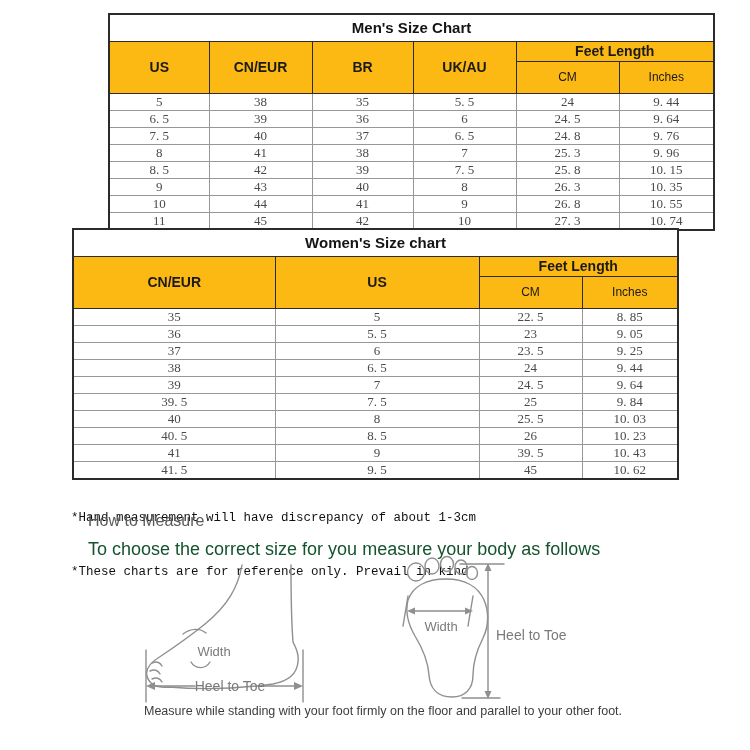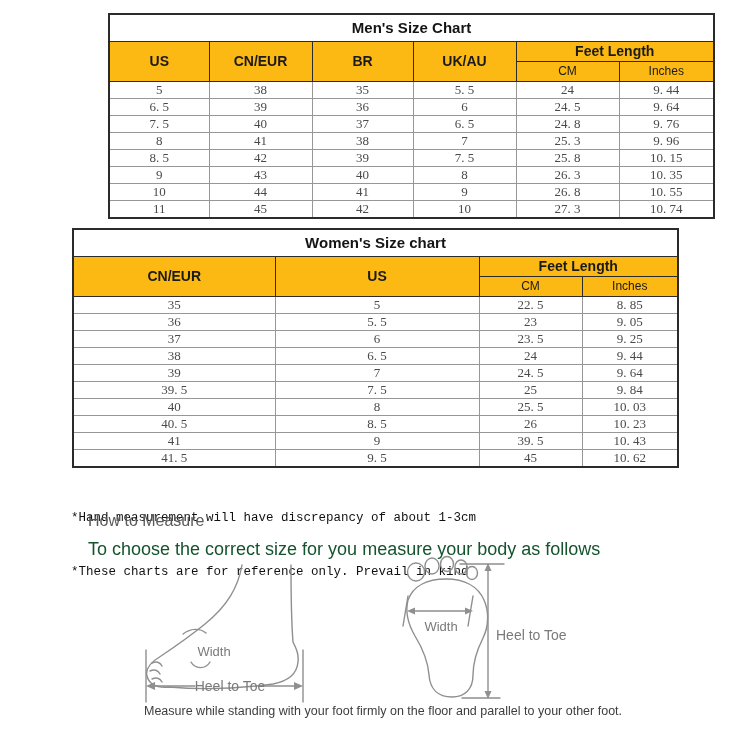--- a/index.html
+++ b/index.html
@@ -18,21 +18,21 @@
     background:#ffffff; color:#141414; font-weight:bold; font-size:15px;
     height:27px; border:1px solid #2b2b2b;
   }
   .col-h {
     background:#FCB813; color:#1a1a1a; font-weight:bold; font-size:14px;
     border:1px solid #2b2b2b;
   }
   .feet-h { height:20px; }
   .sub-h {
     background:#FCB813; color:#1a1a1a; font-weight:normal; font-size:12px;
-    border:1px solid #2b2b2b; height:20px;
+    border:1px solid #2b2b2b; height:32px;
   }
   .size-table td {
     height:17px; border:1px solid #979797; color:#4a4a4a;
     font-family:"Liberation Serif", serif; font-size:13px; white-space:pre;
   }
   #mens-table   { left:60px; top:13px;  width:605px;margin-left:48px; }
   #womens-table { left:72px; top:228px; width:605px; }
   
   .notes {
     position:absolute; left:71px; top:473px;

